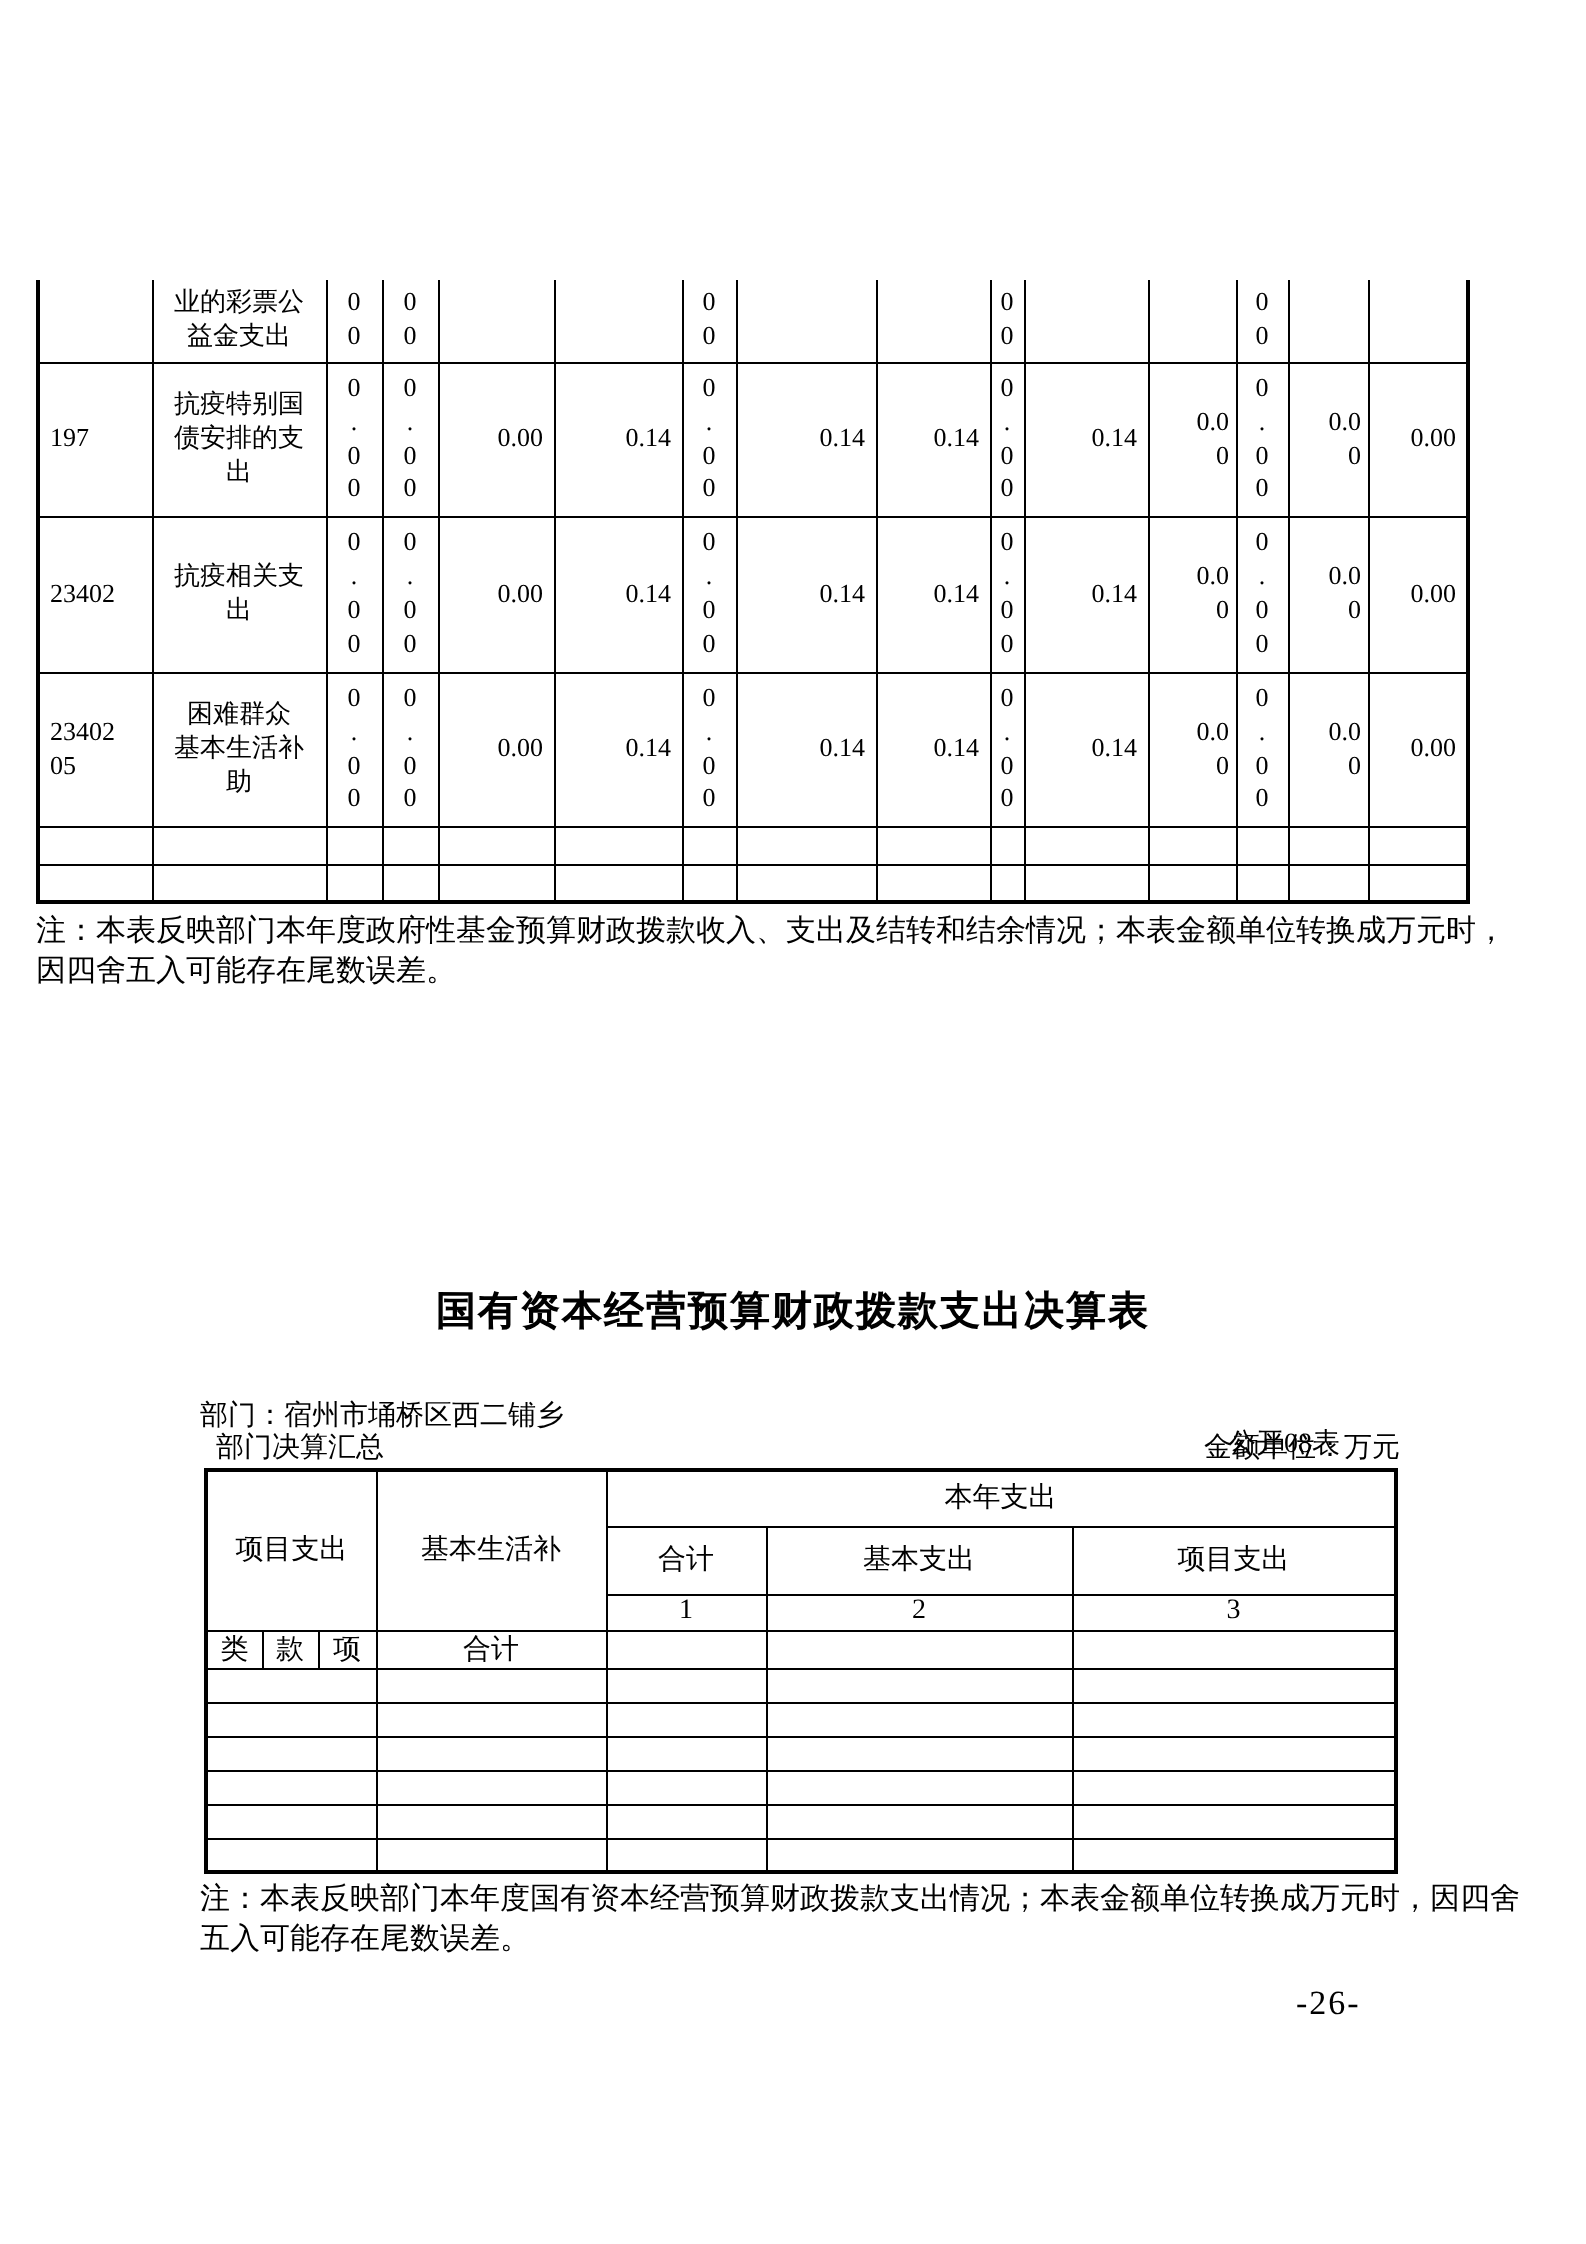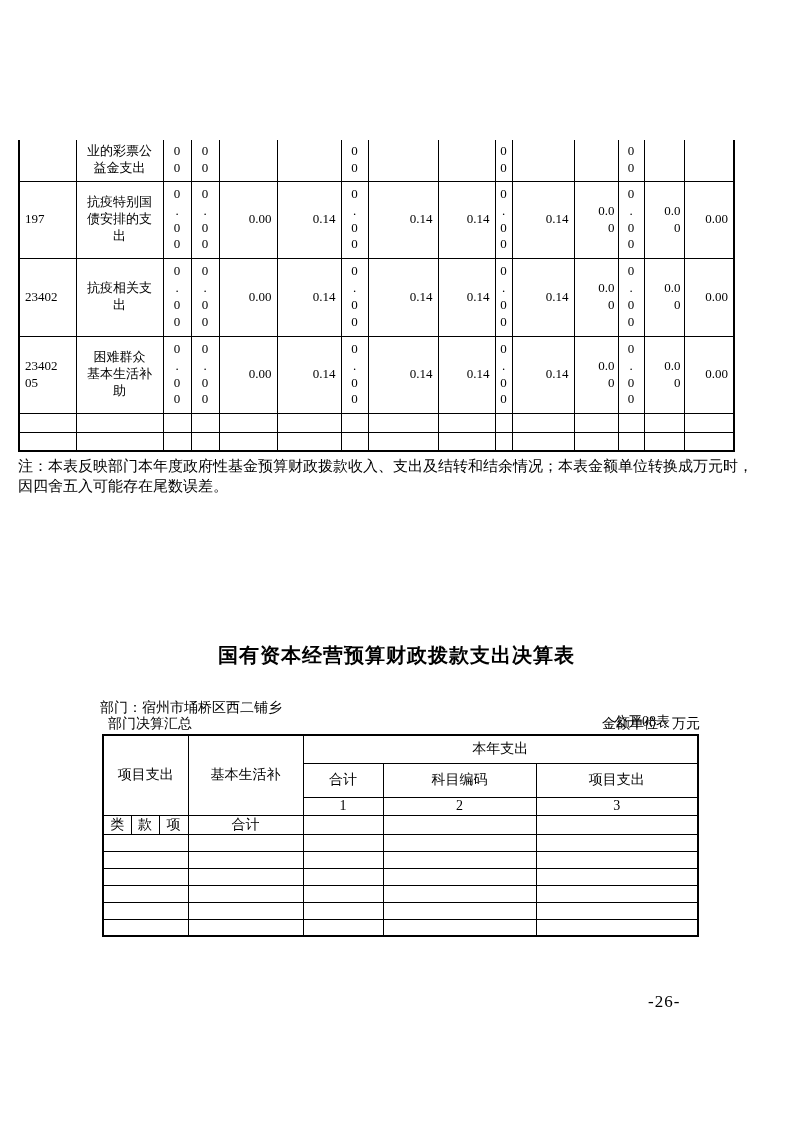--- a/index.html
+++ b/index.html
@@ -248,21 +248,21 @@
       <col style="width:162px">
     </colgroup>
     <tbody>
       <tr style="height:28px">
         <td rowspan="3" colspan="3">项目支出</td>
         <td rowspan="3">基本生活补</td>
         <td colspan="3">本年支出</td>
       </tr>
       <tr style="height:34px">
         <td>合计</td>
-        <td>科目编码</td>
+        <td>基本支出</td>
         <td>项目支出</td>
       </tr>
       <tr style="height:18px">
         <td>1</td>
         <td>2</td>
         <td>3</td>
       </tr>
       <tr style="height:16px">
         <td>类</td>
         <td>款</td>
@@ -312,15 +312,17 @@
         <tr style="height: 17px;">
           <td colspan="3"></td>
           <td></td>
           <td></td>
           <td></td>
           <td></td>
         </tr>
       </tbody>
   </table>
 
+  <div id="note2" class="note">注：本表反映部门本年度国有资本经营预算财政拨款支出情况；本表金额单位转换成万元时，因四舍
+五入可能存在尾数误差。</div>
 
   <div id="pagenum">-26-</div>
 </div>
 
 </body></html>

